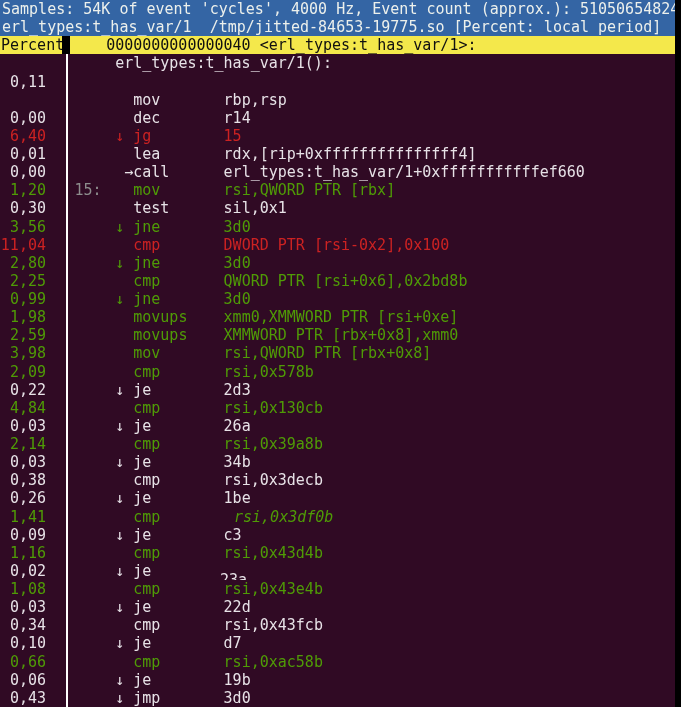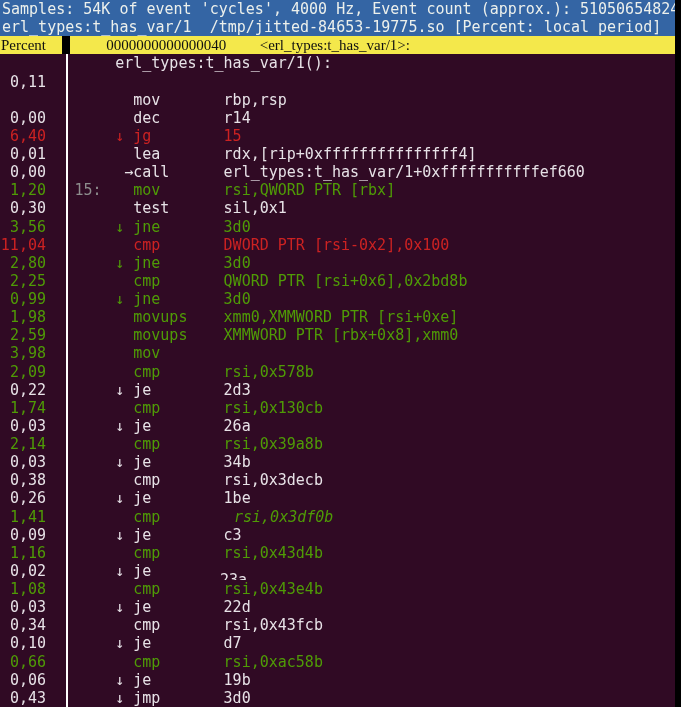--- a/index.html
+++ b/index.html
@@ -31,21 +31,21 @@
     width: 62px;
     box-sizing: border-box;
     text-align: right;
     padding-right: 16px;
     flex: none;
     overflow: visible;
   }
   .sepcell { width: 8px; flex: none; }
   .code { flex: 1; position: relative; overflow: hidden; }
   .code span { position: absolute; top: 0; white-space: pre; }
-  .selected { background: var(--sel-bg); color: var(--sel-fg); font-family: Liberation Serif, serif; }
+  .selected { background: var(--sel-bg); color: var(--sel-fg); }
   .selected .pct { text-align: left; padding-right: 0; padding-left: 1px; }
   .selected .sepcell { background: var(--sep-gap); }
   .c-w { color: var(--fg-w); }
   .c-g { color: var(--fg-g); }
   .c-r { color: var(--fg-r); }
   .c-gray { color: var(--fg-gray); }
   .vline {
     position: absolute;
     left: 66px;
     top: 54.384px;
@@ -77,24 +77,24 @@
       <div class="row c-w"><div class="pct">0,00</div><div class="sepcell"></div><div class="code"><span class="c-w" style="left: 54.21px;">→</span><span class="c-w" style="left: 63.245px;">call</span><span class="c-w" style="left: 153.595px;">erl_types:t_has_var/1+0xfffffffffffef660</span></div></div>
       <div class="row c-g"><div class="pct">1,20</div><div class="sepcell"></div><div class="code"><span class="c-gray" style="left: 4.5175px;">15:</span><span class="c-g" style="left: 63.245px;">mov</span><span class="c-g" style="left: 153.595px; text-align: right;">rsi,QWORD PTR [rbx]</span></div></div>
       <div class="row c-w"><div class="pct">0,30</div><div class="sepcell"></div><div class="code"><span class="c-w" style="left: 63.245px;">test</span><span class="c-w" style="left: 153.595px;">sil,0x1</span></div></div>
       <div class="row c-g"><div class="pct">3,56</div><div class="sepcell"></div><div class="code"><span class="c-g" style="left: 45.175px;">↓</span><span class="c-g" style="left: 63.245px;">jne</span><span class="c-g" style="left: 153.595px;">3d0</span></div></div>
       <div class="row c-r"><div class="pct">11,04</div><div class="sepcell"></div><div class="code"><span class="c-r" style="left: 63.245px;">cmp</span><span class="c-r" style="left: 153.595px;">DWORD PTR [rsi-0x2],0x100</span></div></div>
       <div class="row c-g"><div class="pct">2,80</div><div class="sepcell"></div><div class="code"><span class="c-g" style="left: 45.175px;">↓</span><span class="c-g" style="left: 63.245px;">jne</span><span class="c-g" style="left: 153.595px;">3d0</span></div></div>
       <div class="row c-g"><div class="pct">2,25</div><div class="sepcell"></div><div class="code"><span class="c-g" style="left: 63.245px;">cmp</span><span class="c-g" style="left: 153.595px;">QWORD PTR [rsi+0x6],0x2bd8b</span></div></div>
       <div class="row c-g"><div class="pct">0,99</div><div class="sepcell"></div><div class="code"><span class="c-g" style="left: 45.175px;">↓</span><span class="c-g" style="left: 63.245px;">jne</span><span class="c-g" style="left: 153.595px;">3d0</span></div></div>
       <div class="row c-g"><div class="pct">1,98</div><div class="sepcell"></div><div class="code"><span class="c-g" style="left: 63.245px;">movups</span><span class="c-g" style="left: 153.595px;">xmm0,XMMWORD PTR [rsi+0xe]</span></div></div>
       <div class="row c-g"><div class="pct">2,59</div><div class="sepcell"></div><div class="code"><span class="c-g" style="left: 63.245px;">movups</span><span class="c-g" style="left: 153.595px;">XMMWORD PTR [rbx+0x8],xmm0</span></div></div>
-      <div class="row c-g"><div class="pct">3,98</div><div class="sepcell"></div><div class="code"><span class="c-g" style="left: 63.245px;">mov</span></div></div>
+      <div class="row c-g"><div class="pct">3,98</div><div class="sepcell"></div><div class="code"><span class="c-g" style="left: 63.245px;">mov</span><span class="c-g" style="left: 153.595px;">rsi,QWORD PTR [rbx+0x8]</span></div></div>
       <div class="row c-g"><div class="pct">2,09</div><div class="sepcell"></div><div class="code"><span class="c-g" style="left: 63.245px;">cmp</span><span class="c-g" style="left: 153.595px;">rsi,0x578b</span></div></div>
       <div class="row c-w"><div class="pct">0,22</div><div class="sepcell"></div><div class="code"><span class="c-w" style="left: 45.175px;">↓</span><span class="c-w" style="left: 63.245px;">je</span><span class="c-w" style="left: 153.595px;">2d3</span></div></div>
-      <div class="row c-g"><div class="pct">1,74</div><div class="sepcell"></div><div class="code"><span class="c-g" style="left: 63.245px;">cmp</span><span class="c-g" style="left: 153.595px;">rsi,0x130cb</span></div></div>
+      <div class="row c-g"><div class="pct">4,84</div><div class="sepcell"></div><div class="code"><span class="c-g" style="left: 63.245px;">cmp</span><span class="c-g" style="left: 153.595px;">rsi,0x130cb</span></div></div>
       <div class="row c-w"><div class="pct">0,03</div><div class="sepcell"></div><div class="code"><span class="c-w" style="left: 45.175px;">↓</span><span class="c-w" style="left: 63.245px;">je</span><span class="c-w" style="left: 153.595px;">26a</span></div></div>
       <div class="row c-g"><div class="pct">2,14</div><div class="sepcell"></div><div class="code"><span class="c-g" style="left: 63.245px;">cmp</span><span class="c-g" style="left: 153.595px;">rsi,0x39a8b</span></div></div>
       <div class="row c-w"><div class="pct">0,03</div><div class="sepcell"></div><div class="code"><span class="c-w" style="left: 45.175px;">↓</span><span class="c-w" style="left: 63.245px;">je</span><span class="c-w" style="left: 153.595px;">34b</span></div></div>
       <div class="row c-w"><div class="pct">0,38</div><div class="sepcell"></div><div class="code"><span class="c-w" style="left: 63.245px;">cmp</span><span class="c-w" style="left: 153.595px;">rsi,0x3decb</span></div></div>
       <div class="row c-w"><div class="pct">0,26</div><div class="sepcell"></div><div class="code"><span class="c-w" style="left: 45.175px;">↓</span><span class="c-w" style="left: 63.245px;">je</span><span class="c-w" style="left: 153.595px;">1be</span></div></div>
       <div class="row c-g"><div class="pct">1,41</div><div class="sepcell"></div><div class="code"><span class="c-g" style="left: 63.245px;">cmp</span><span class="c-g" style="left: 164px; font-style: italic;">rsi,0x3df0b</span></div></div>
       <div class="row c-w"><div class="pct">0,09</div><div class="sepcell"></div><div class="code"><span class="c-w" style="left: 45.175px;">↓</span><span class="c-w" style="left: 63.245px;">je</span><span class="c-w" style="left: 153.595px;">c3</span></div></div>
       <div class="row c-g"><div class="pct">1,16</div><div class="sepcell"></div><div class="code"><span class="c-g" style="left: 63.245px;">cmp</span><span class="c-g" style="left: 153.595px;">rsi,0x43d4b</span></div></div>
       <div class="row c-w"><div class="pct">0,02</div><div class="sepcell"></div><div class="code"><span class="c-w" style="left: 45.175px;">↓</span><span class="c-w" style="left: 63.245px;">je</span><span class="c-w" style="left: 150px; margin-top: 9px;">23a</span></div></div>
       <div class="row c-g"><div class="pct">1,08</div><div class="sepcell"></div><div class="code"><span class="c-g" style="left: 63.245px;">cmp</span><span class="c-g" style="left: 153.595px;">rsi,0x43e4b</span></div></div>

